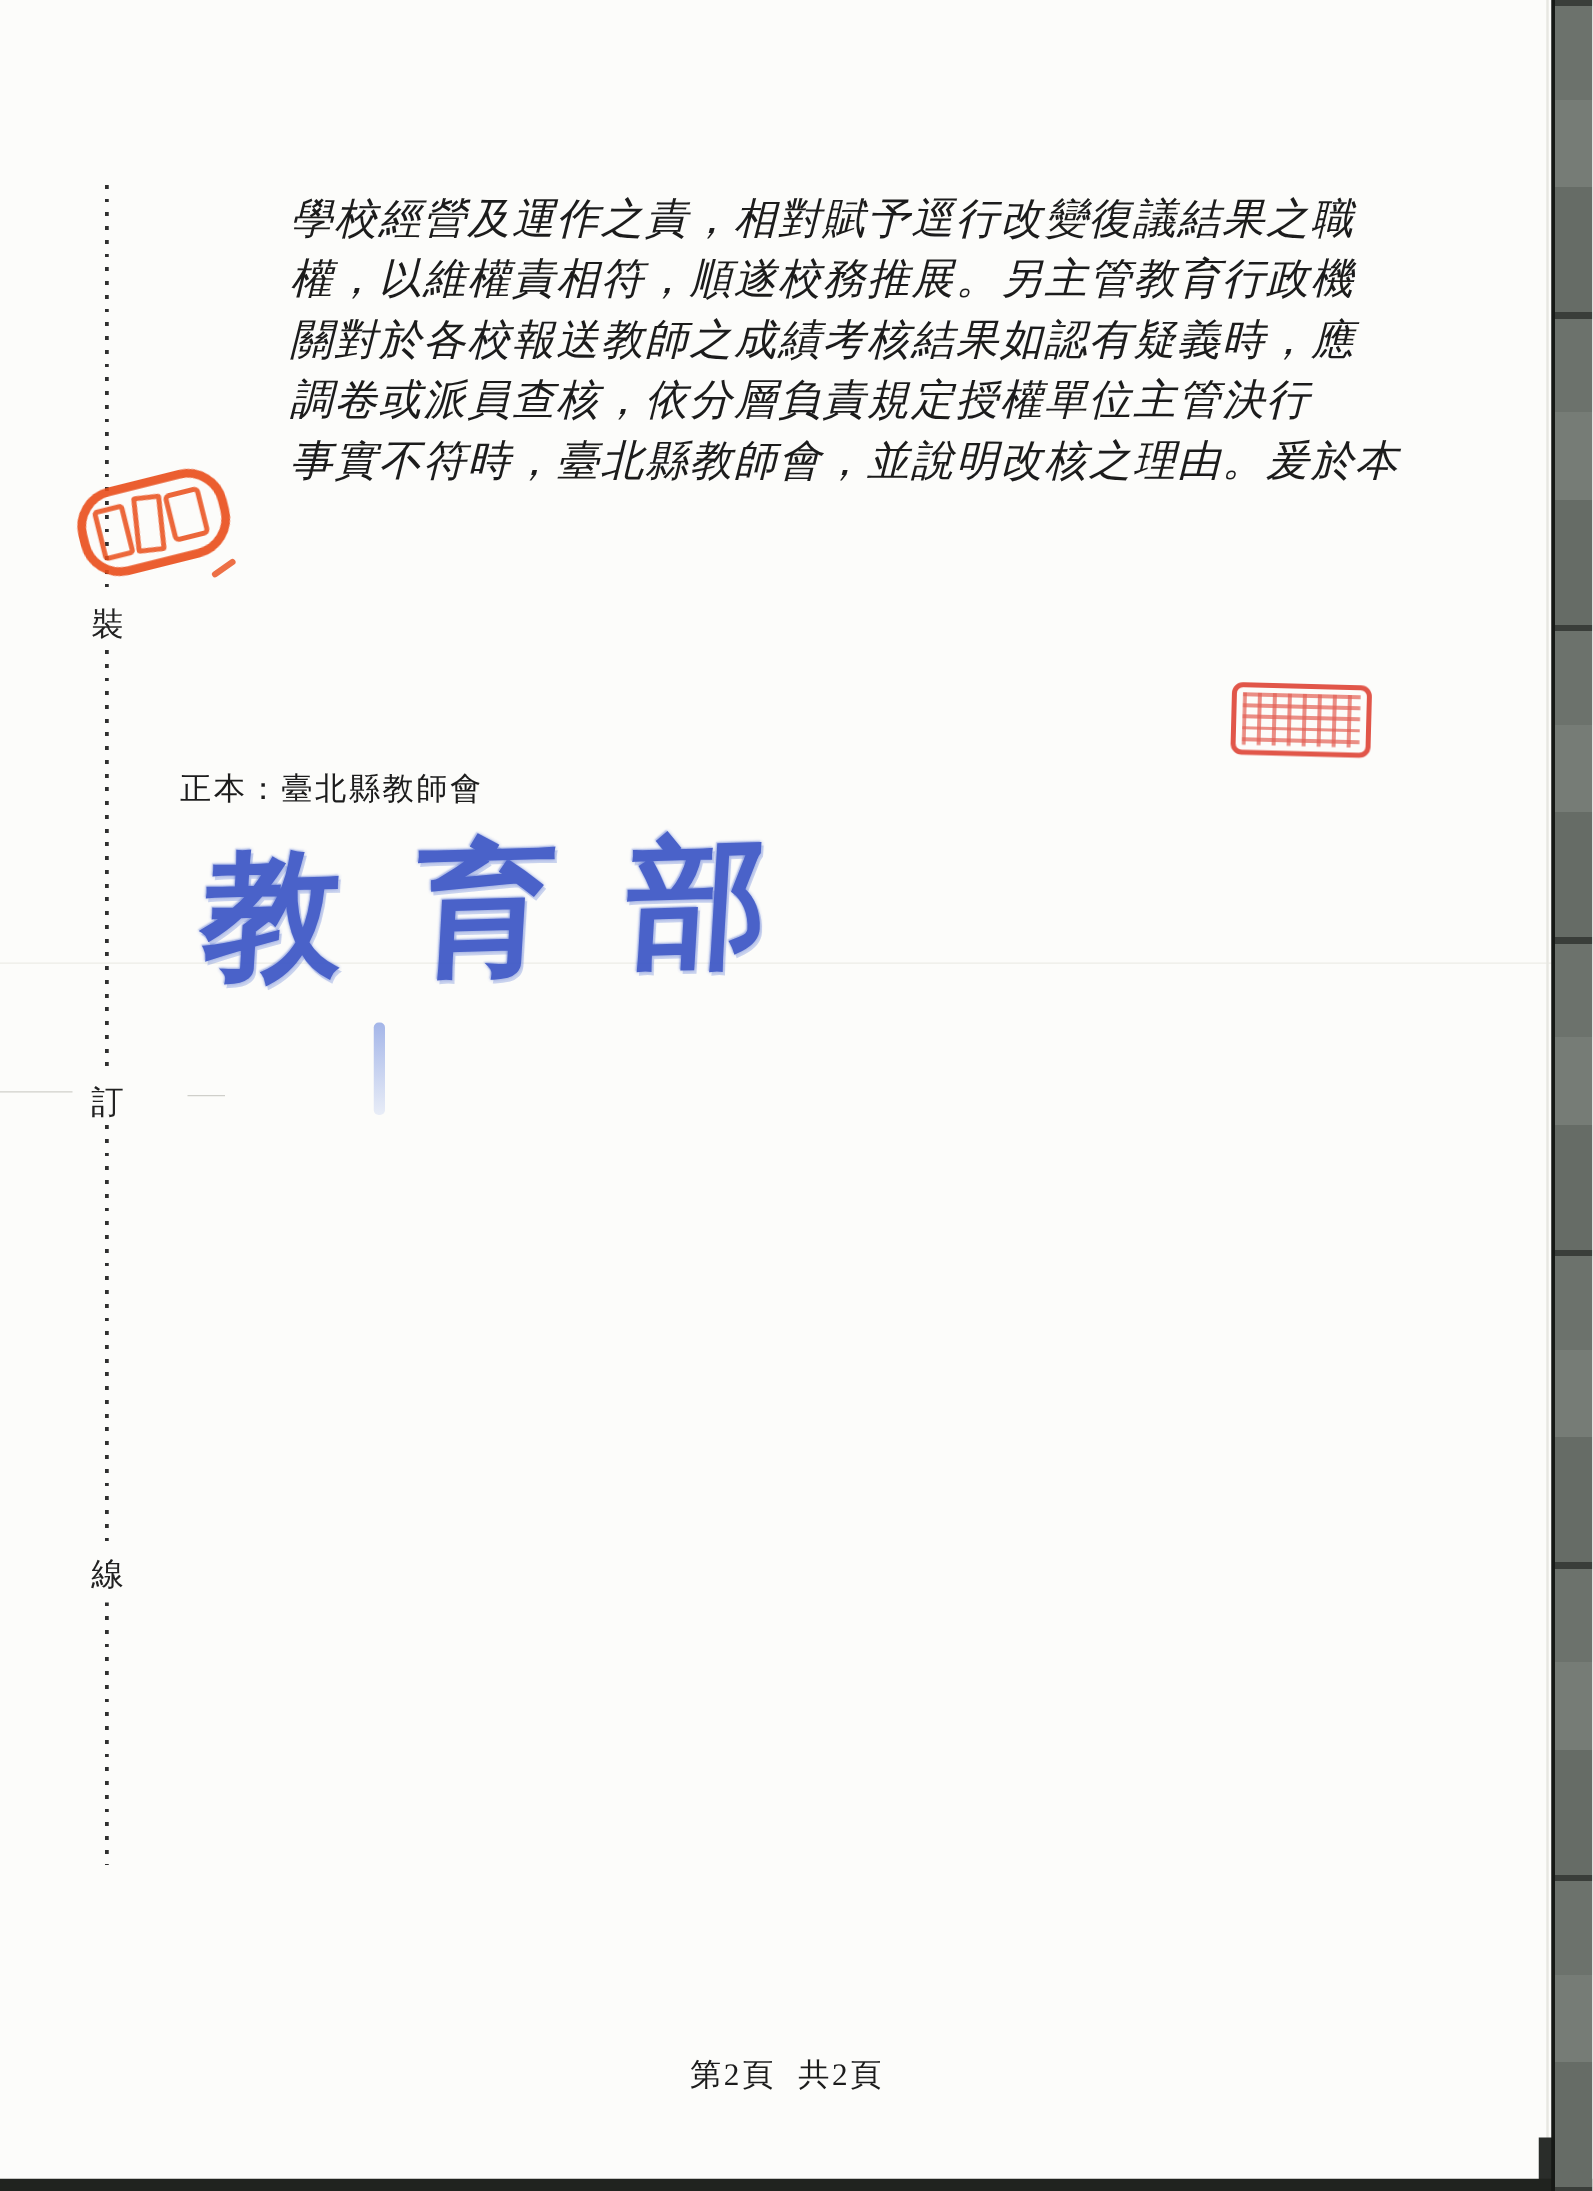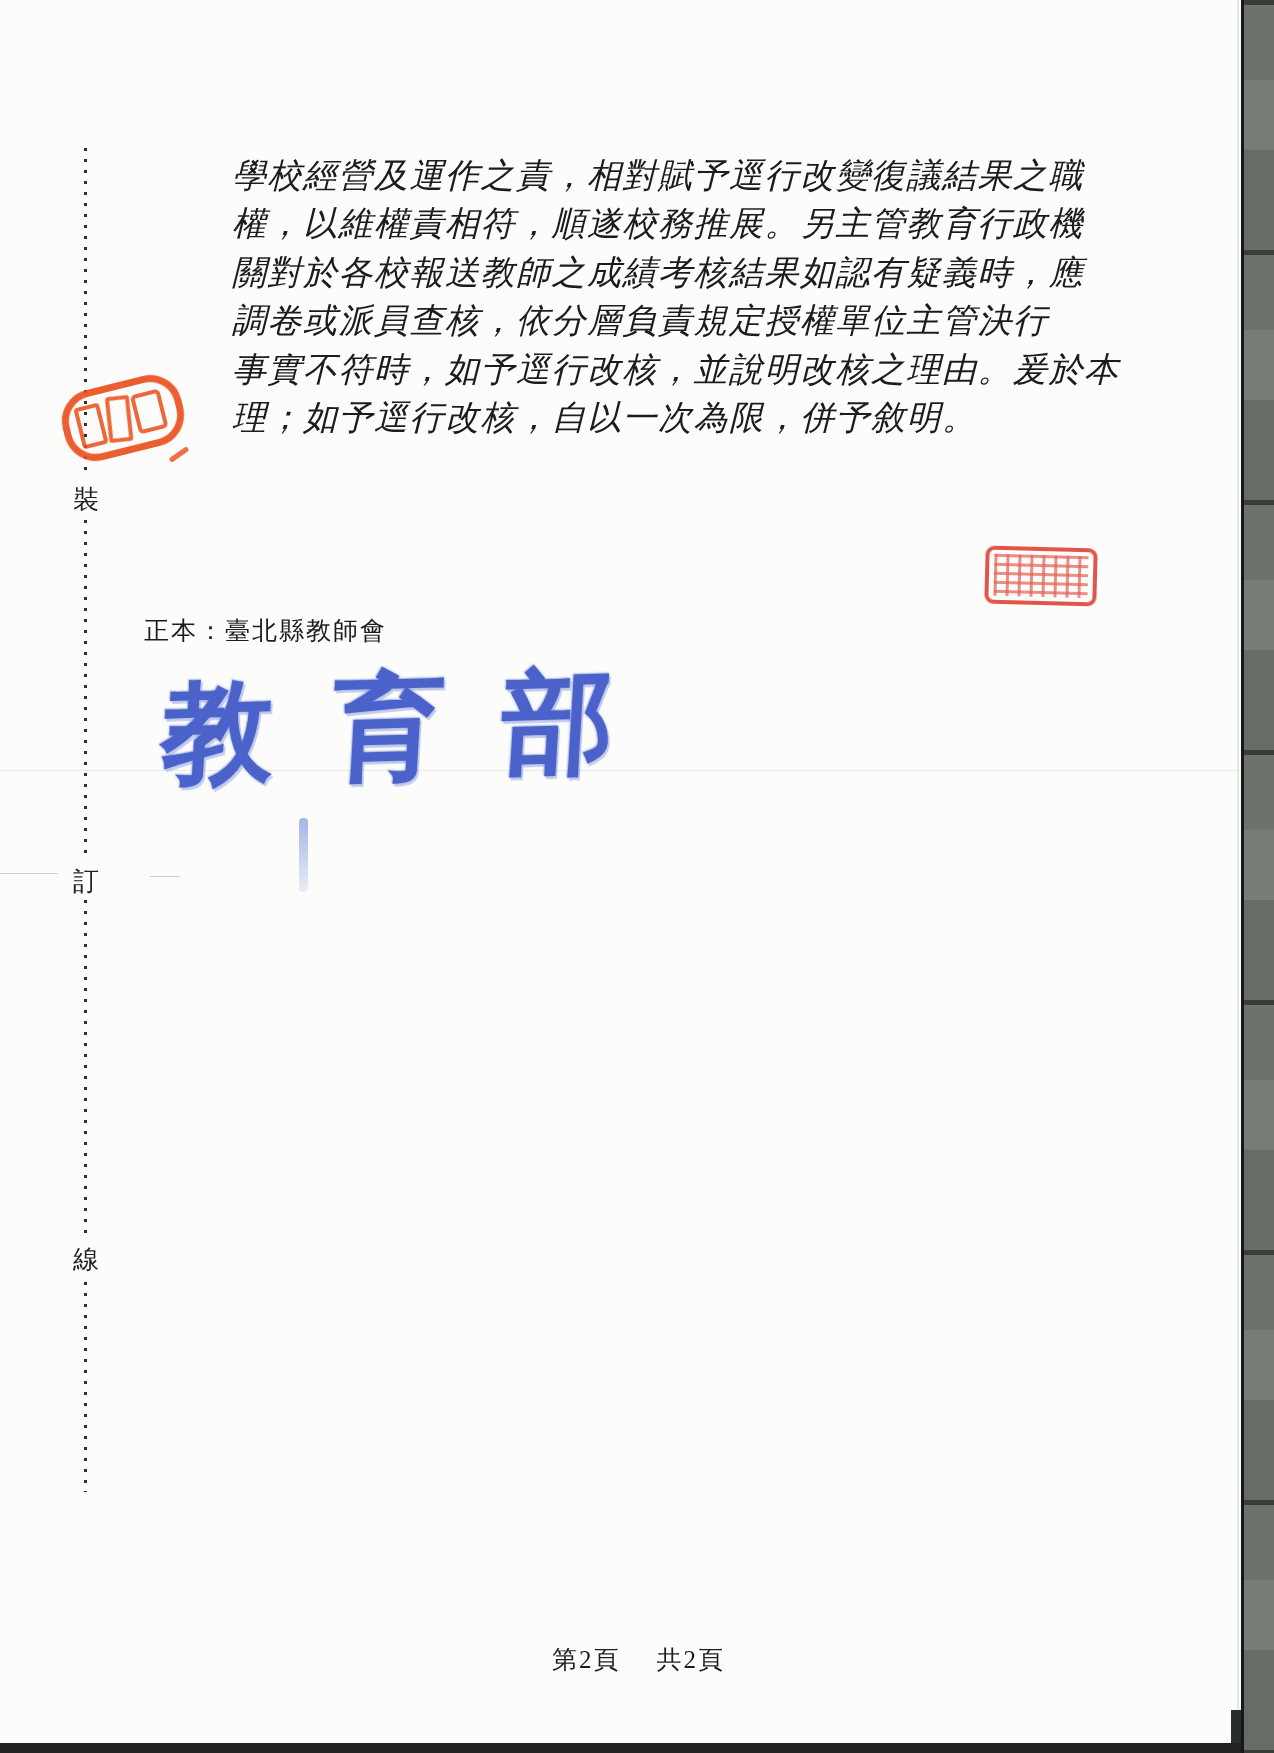--- a/index.html
+++ b/index.html
@@ -107,21 +107,21 @@
   .og1{left:8px;top:8px;width:18px;height:34px;border-radius:4px;}
   .og2{left:38px;top:6px;width:16px;height:38px;border-radius:3px;transform:rotate(8deg);}
   .og3{left:66px;top:9px;width:22px;height:32px;border-radius:5px;}
   .orange-dash{
     position:absolute;left:168px;top:452px;width:22px;height:5px;
     background:rgba(233,76,25,.8);transform:rotate(-35deg);border-radius:3px;
   }
   
   .footer{
     position:absolute;left:552px;top:1643px;
-    display:flex;gap:36px;
+    display:flex;gap:18px;
     font-size:25px;letter-spacing:2px;white-space:nowrap;
   }
 </style>
 </head>
 <body>
 
 <div class="page">
 
   <div class="fold-line"></div>
   <div class="fold-tick" style="left:0;top:873px;width:58px;"></div>
@@ -140,22 +140,21 @@
     <div class="orange-glyph og2"></div>
     <div class="orange-glyph og3"></div>
   </div>
   <div class="orange-dash"></div>
 
   <div class="body-text">
     <div class="body-line">學校經營及運作之責，相對賦予逕行改變復議結果之職</div>
     <div class="body-line">權，以維權責相符，順遂校務推展。另主管教育行政機</div>
     <div class="body-line">關對於各校報送教師之成績考核結果如認有疑義時，應</div>
     <div class="body-line">調卷或派員查核，依分層負責規定授權單位主管決行</div>
-    <div class="body-line">事實不符時，如予逕行改核，並說明改核之理由。爰於本</div>
-    <div class="body-line">理；如予逕行改核，自以一次為限，併予敘明。</div>
+    <div class="body-line">事實不符時，臺北縣教師會，並說明改核之理由。爰於本</div>
   </div>
 
   <div class="red-stamp">
     <div class="red-stamp-inner"></div>
   </div>
 
   <div class="dist-line" style="top:614px;">正本：臺北縣教師會</div>
 
   <div class="ministry-seal">教育部</div>
   <div class="ink-drip"></div>

